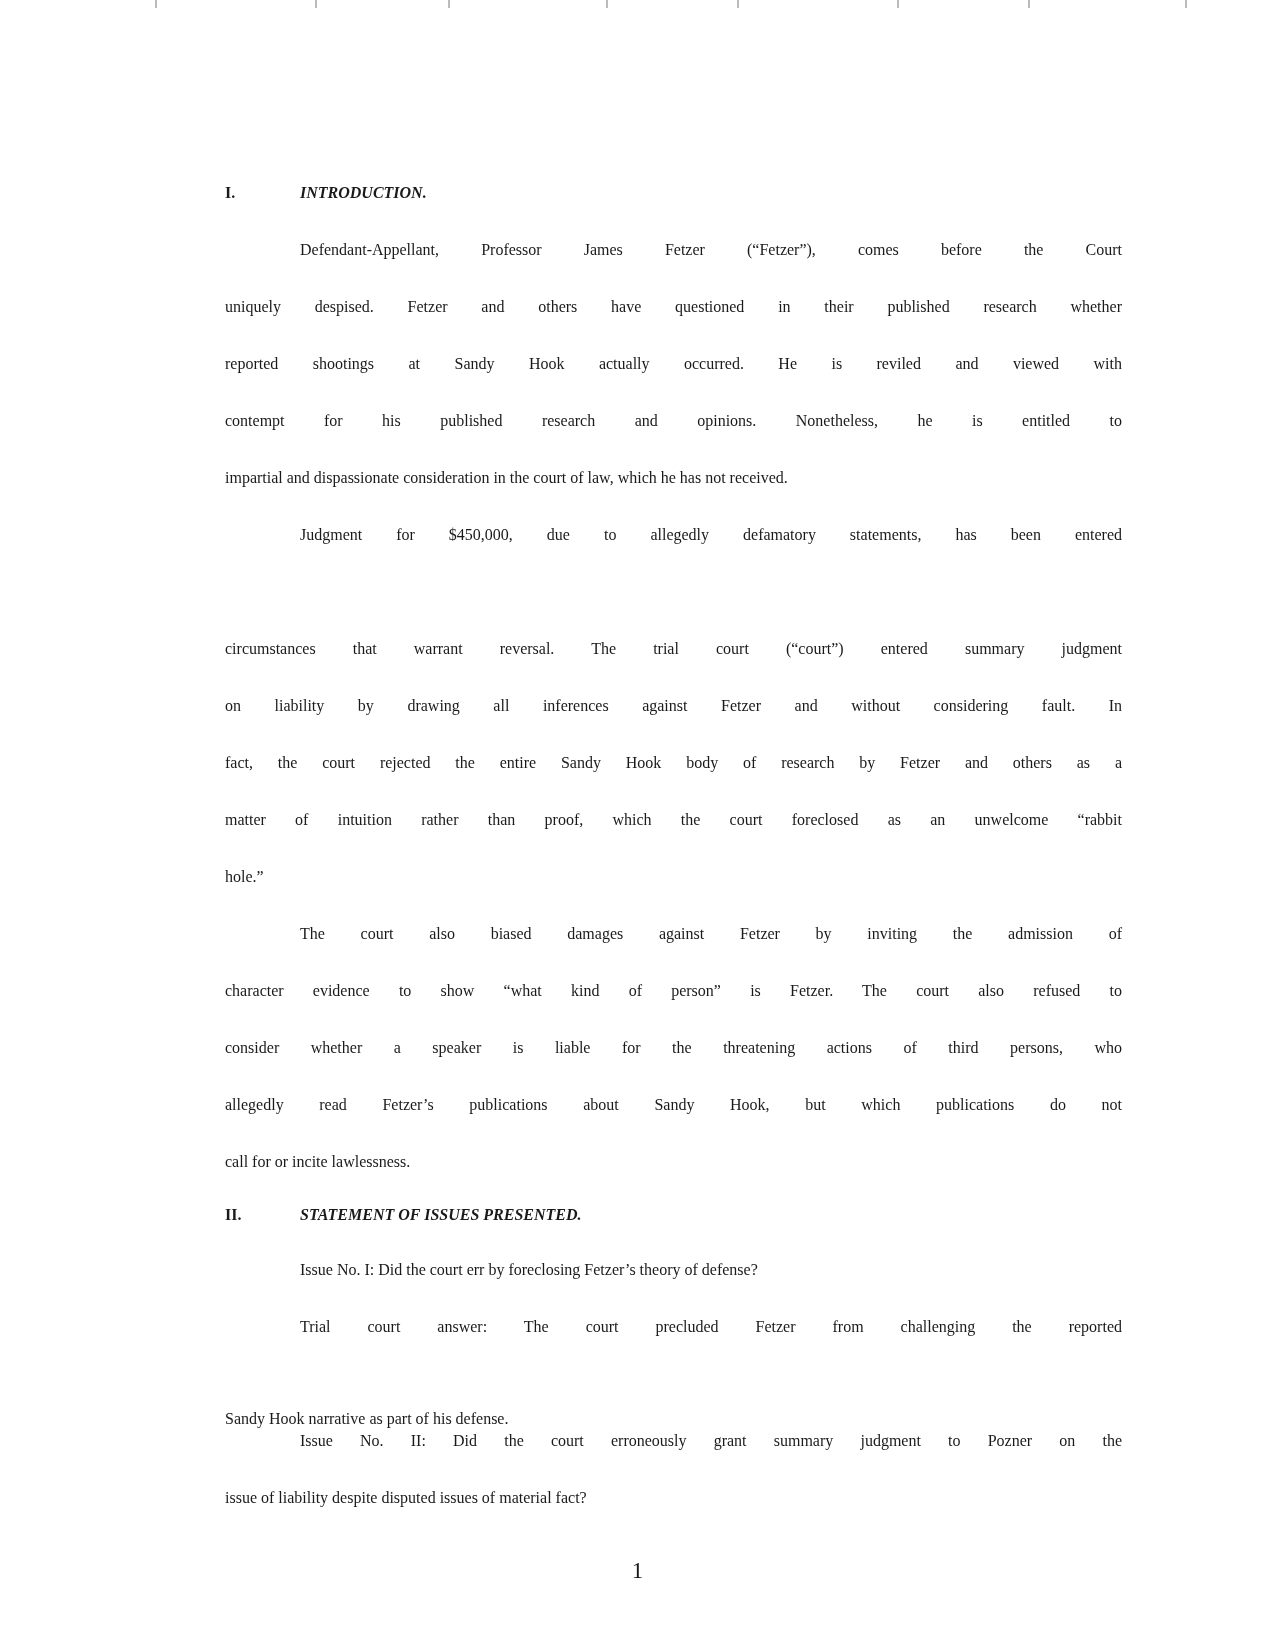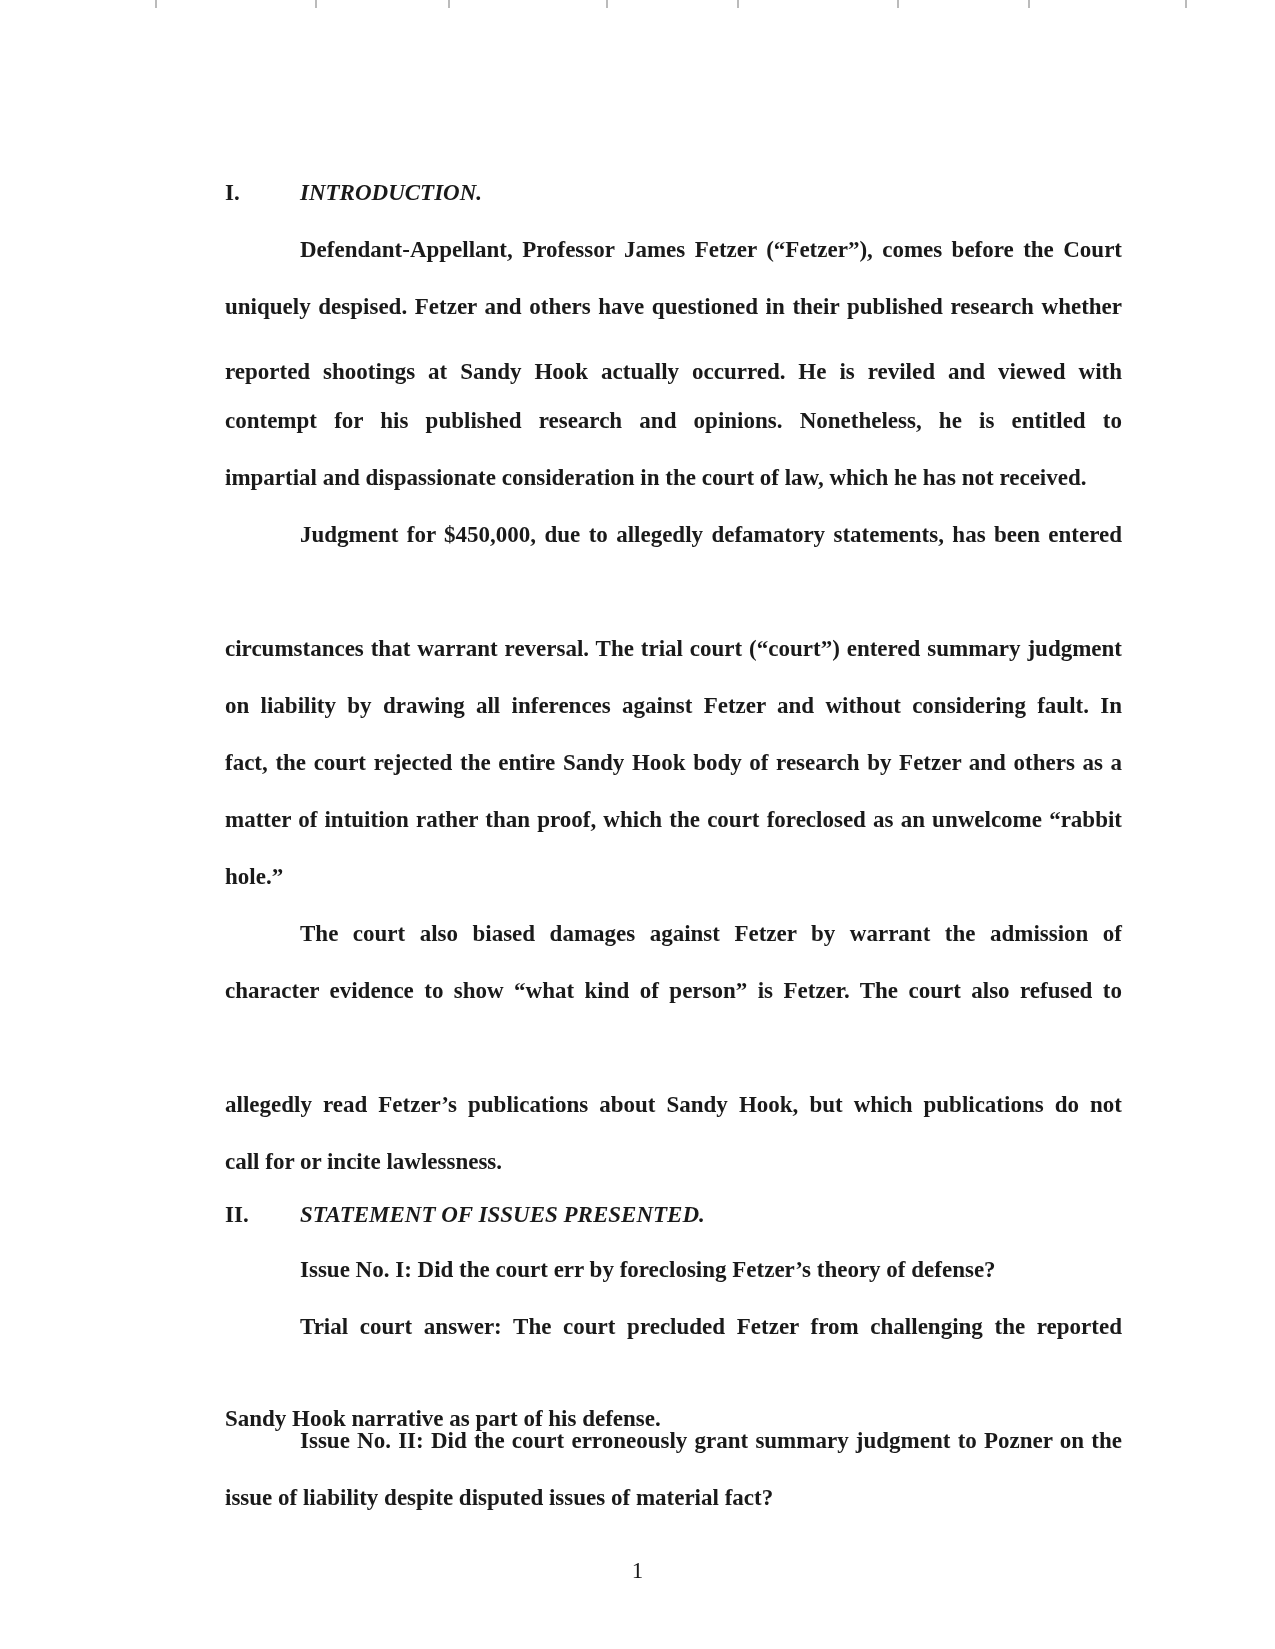--- a/index.html
+++ b/index.html
@@ -1,22 +1,22 @@
 <!DOCTYPE html>
 <html><head>
 <meta charset="utf-8">
 <style>
   html, body { margin:0; padding:0; background:#ffffff; }
   body { width:1275px; height:1649px; position:relative; overflow:hidden;
          font-family:"Liberation Serif", "DejaVu Serif", serif; color:#1a1a1a; }
   .page { position:absolute; left:0; top:0; width:1275px; height:1649px; }
   .scan-marks { position:absolute; top:0; left:0; width:100%; height:14px; }
   .scan-marks span { position:absolute; top:0; width:2px; height:8px; background:#bbbbbb; }
-  .line { position:absolute; left:225px; width:897px; font-size:23px; line-height:30px;
-          white-space:nowrap;font-weight:bold; }
+  .line { position:absolute; left:225px; width:897px; font-size:16px; line-height:30px;
+          white-space:nowrap; }
   .just { text-align:justify; text-align-last:justify; }
   .heading { font-weight:bold; }
   .heading .num { position:absolute; left:0; }
   .heading .txt { position:absolute; left:75px;font-style:italic; }
   .indent { padding-left:75px; box-sizing:border-box; }
   .page-number { position:absolute; top:1558px; left:0; width:1275px; text-align:center;
                  font-size:23px; }
 </style>
 </head>
 <body>
@@ -33,33 +33,34 @@
       <span style="left:1185px"></span>
   </div>
 
   <div class="line heading" style="top:178px">
     <span class="num">I.</span>
     <span class="txt">INTRODUCTION.</span>
   </div>
 
   <div class="line just indent" style="top:235px">Defendant-Appellant, Professor James Fetzer (“Fetzer”), comes before the Court</div>
   <div class="line just" style="top:292px">uniquely despised.  Fetzer and others have questioned in their published research whether</div>
-  <div class="line just" style="top:357px">reported shootings at Sandy Hook actually occurred.  He is reviled and viewed with</div>
+  <div class="line just" style="top:349px">reported shootings at Sandy Hook actually occurred.  He is reviled and viewed with</div>
   <div class="line just" style="top:406px">contempt for his published research and opinions.     Nonetheless, he is entitled to</div>
   <div class="line" style="top:463px">impartial and dispassionate consideration in the court of law, which he has not received.</div>
 
   <div class="line just indent" style="top:520px">Judgment for $450,000, due to allegedly defamatory statements, has been entered</div>
   <div class="line just" style="top:634px">circumstances that warrant reversal. The trial court (“court”) entered summary judgment</div>
   <div class="line just" style="top:691px">on liability by drawing all inferences against Fetzer and without considering fault.  In</div>
   <div class="line just" style="top:748px">fact, the court rejected the entire Sandy Hook body of research by Fetzer and others as a</div>
   <div class="line" style="top:862px">hole.”</div>
   <div class="line just" style="top:805px">matter of intuition rather than proof, which the court foreclosed as an unwelcome “rabbit</div>
 
-  <div class="line just indent" style="top:919px">The court also biased damages against Fetzer by warrant the admission of</div>
+  <div class="line just indent" style="top:919px">The court also biased damages against Fetzer by inviting the admission of</div>
   <div class="line just" style="top:976px">character evidence to show “what kind of person” is Fetzer.  The court also refused to</div>
+  <div class="line just" style="top:1033px">consider whether a speaker is liable for the threatening actions of third persons, who</div>
   <div class="line just" style="top:1090px">allegedly read Fetzer’s publications about Sandy Hook, but which publications do not</div>
   <div class="line" style="top:1147px">call for or incite lawlessness.</div>
 
   <div class="line heading" style="top:1200px">
     <span class="num">II.</span>
     <span class="txt">STATEMENT OF ISSUES PRESENTED.</span>
   </div>
 
   <div class="line indent" style="top:1255px">Issue No. I:  Did the court err by foreclosing Fetzer’s theory of defense?</div>
   <div class="line just indent" style="top:1312px">Trial court answer:  The court precluded Fetzer from challenging the reported</div>

